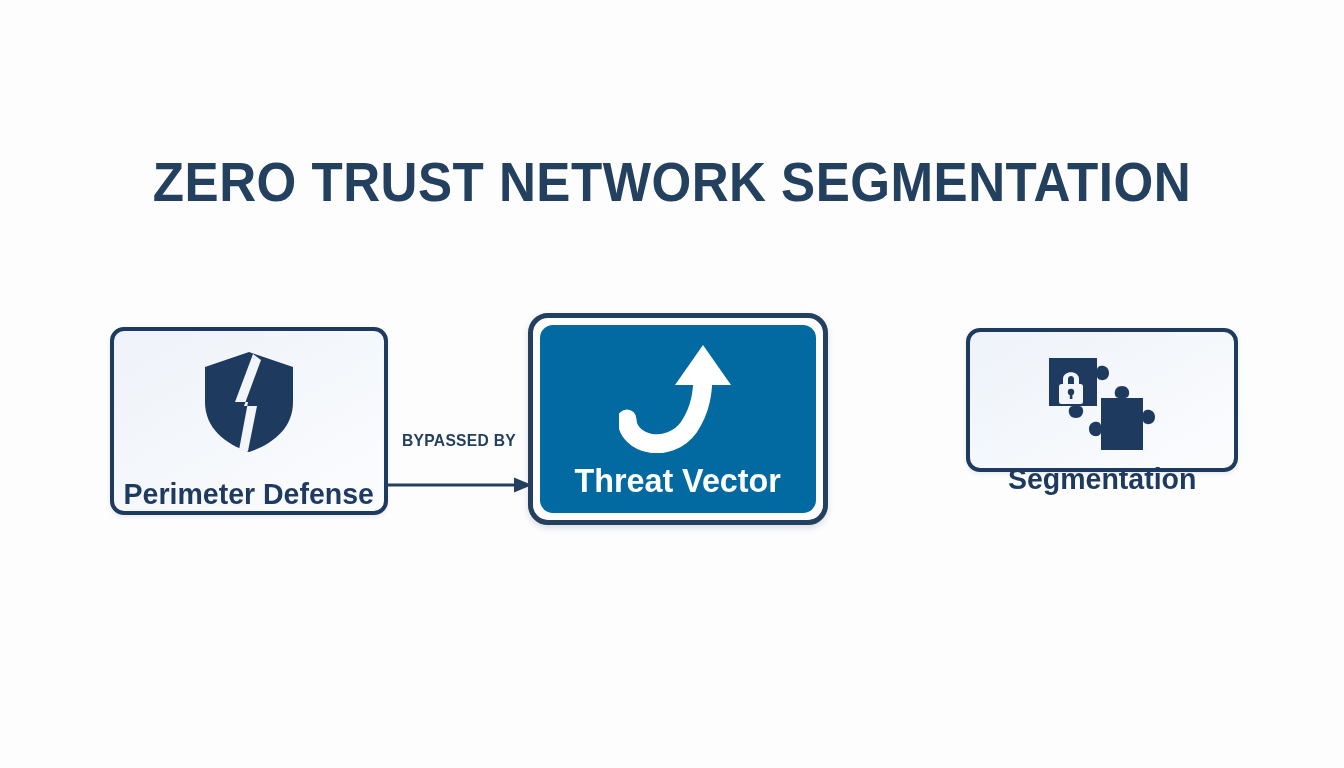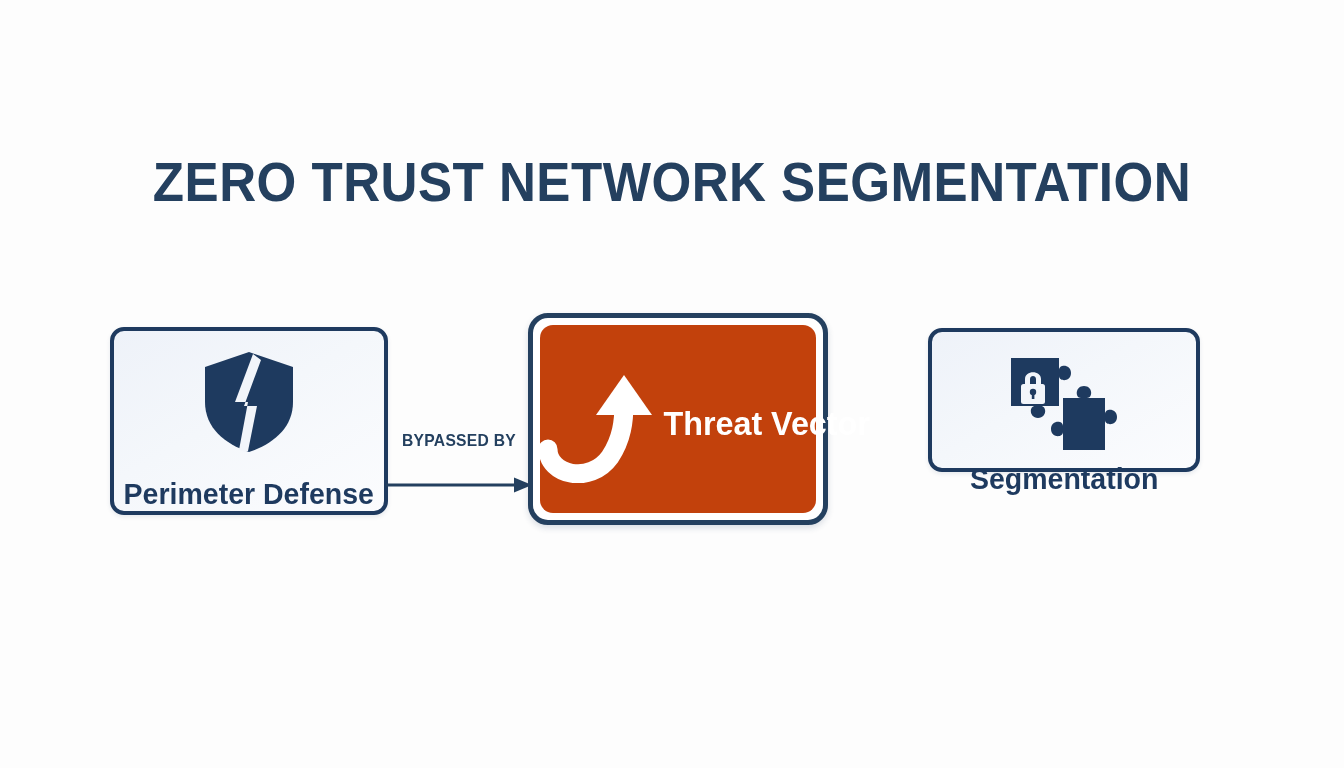--- a/index.html
+++ b/index.html
@@ -93,41 +93,42 @@
     border: 5px solid #24405f;
     border-radius: 20px;
     background: #ffffff;
     box-sizing: border-box;
     padding: 7px;
     box-shadow: 0 3px 6px rgba(30,58,95,0.16);
   }
   #node-threat-inner {
     width: 100%;
     height: 100%;
-    background: #c2410c;
+    background: #0369a1;
     border-radius: 13px;
     display: flex;
+    flex-direction: column;
     align-items: center;
     justify-content: flex-start;
     box-sizing: border-box;
   }
   #node-threat .node-icon {
     margin-top: 18px;
     width: 118px;
     height: 110px;
   }
   #node-threat .node-label {
     color: #ffffff;
     font-size: 34px;
     margin-top: 8px;
   }
 
   
   #node-segmentation {
-    left: 928px;
+    left: 966px;
     top: 23px;
     width: 272px;
     height: 144px;
   }
   #node-segmentation .node-icon {
     margin-top: 22px;
     width: 118px;
     height: 100px;
   }
   #node-segmentation .node-label {

